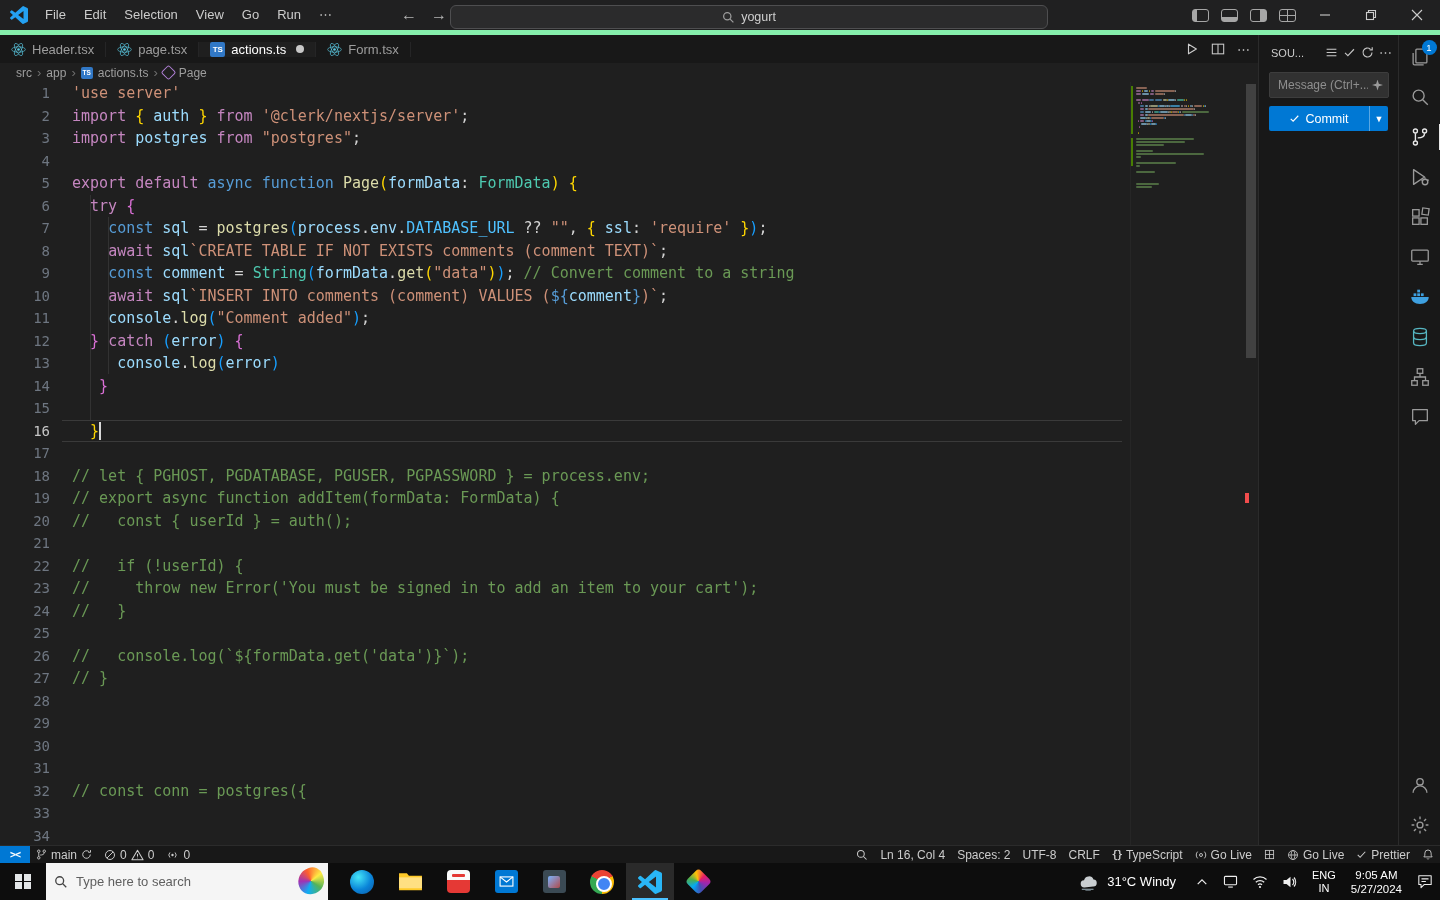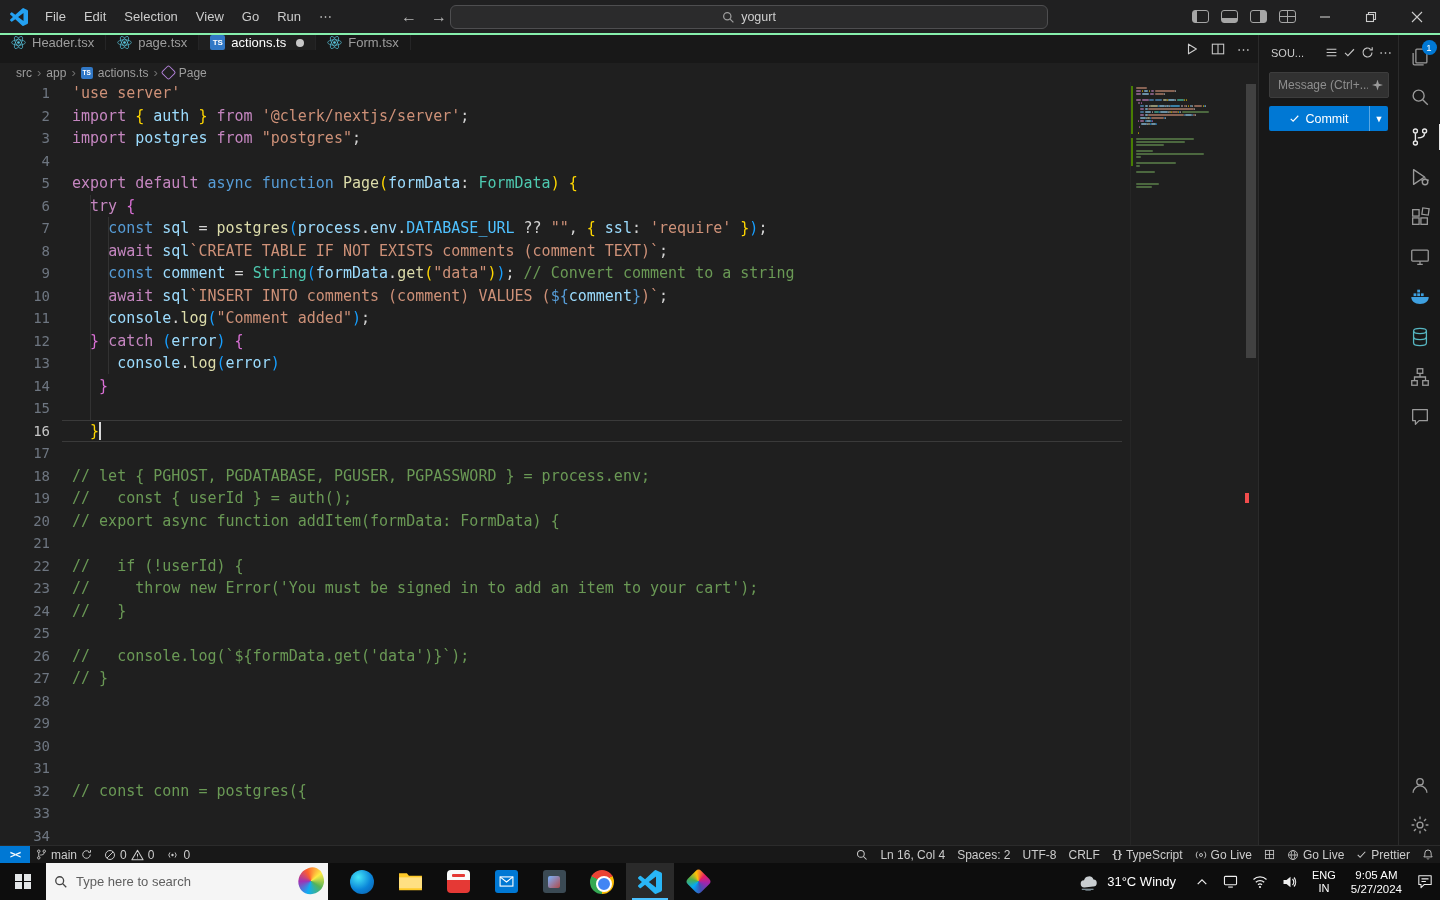--- a/index.html
+++ b/index.html
@@ -2,39 +2,39 @@
 <html><head>
 <meta charset="utf-8">
 <style>
   *{margin:0;padding:0;box-sizing:border-box}
   html,body{width:1440px;height:900px;overflow:hidden;background:#000}
   body{font-family:"Liberation Sans",sans-serif;color:#ccc;font-size:13px}
   .screen{width:1440px;height:900px;display:flex;flex-direction:column;background:#1f1f1f}
   svg{display:block}
 
   
-  .titlebar{height:35px;flex:0 0 auto;background:#202021;display:flex;align-items:center;position:relative;border-bottom:2px solid #86efac}
+  .titlebar{height:35px;flex:0 0 auto;background:#202021;display:flex;align-items:center;position:relative;border-bottom:5px solid #86efac}
   .vslogo{width:18px;height:18px;margin:0 8px 0 10px}
   .menus{display:flex;height:100%;align-items:center}
   .menu{padding:0 9px;height:24px;line-height:24px;border-radius:5px;color:#cccccc;cursor:default}
   .navarrows{display:flex;gap:14px;margin-left:60px;color:#b5b5b5;font-size:16px}
   .title-search{position:absolute;left:450px;top:5px;width:598px;height:24px;background:#2b2b2c;border:1px solid #4e4e50;border-radius:6px;display:flex;align-items:center;justify-content:center;gap:6px;color:#cfcfcf;font-size:12.5px}
   .title-right{margin-left:auto;display:flex;align-items:center;height:100%}
   .lay{width:17px;height:13px;border:1px solid #a6a6a6;border-radius:3px;margin:0 6px}
   .lay.l{background:linear-gradient(90deg,#a6a6a6 0 4px,transparent 4px)}
   .lay.b{background:linear-gradient(0deg,#a6a6a6 0 4px,transparent 4px)}
   .lay.r{background:linear-gradient(270deg,#a6a6a6 0 6px,transparent 6px)}
   .lay.g{background:linear-gradient(90deg,transparent 7px,#a6a6a6 7px 8px,transparent 8px),linear-gradient(0deg,transparent 5px,#a6a6a6 5px 6px,transparent 6px)}
   .wc{width:46px;height:35px;display:flex;align-items:center;justify-content:center}
 
   
   .bodyrow{display:flex;height:810px;flex:0 0 auto}
   .editor-col{width:1258px;display:flex;flex-direction:column;background:#1f1f1f}
   
-  .tabbar{height:28px;background:#181818;display:flex;align-items:flex-start;position:relative}
+  .tabbar{height:28px;background:#181818;display:flex;align-items:center;position:relative}
   .tab{display:flex;align-items:center;gap:6px;padding:0 11px;background:#181818;color:#9d9d9d;font-size:13px;border-right:1px solid #252526;cursor:pointer;white-space:nowrap}
   .tab.active{background:#1f1f1f;color:#fff}
   .tsbadge{width:15px;height:15px;border-radius:2px;background:#3178c6;color:#fff;font-size:8px;font-weight:bold;display:flex;align-items:center;justify-content:center}
   .dirty{width:8px;height:8px;border-radius:50%;background:#c8c8c8;margin-left:4px}
   .tab-actions{position:absolute;right:8px;top:0;height:28px;display:flex;align-items:center;gap:12px;background:#181818;padding-left:8px}
   
   .crumbs{height:19px;display:flex;align-items:center;gap:5px;padding-left:16px;font-size:12px;color:#9e9e9e;background:#1f1f1f}
   .crumb-sep{color:#6e6e6e;font-size:13px}
   .tsbadge.mini{width:12px;height:12px;font-size:6.5px}
   .sym{width:11px;height:11px;border:1.2px solid #b180d7;border-radius:2px;transform:rotate(45deg)}
@@ -295,22 +295,22 @@
                 <div class="crow"><span style="color: rgb(212, 212, 212);">    </span><span style="color: rgb(86, 156, 214);">const</span><span style="color: rgb(212, 212, 212);"> </span><span style="color: rgb(156, 220, 254);">comment</span><span style="color: rgb(212, 212, 212);"> </span><span style="color: rgb(212, 212, 212);">=</span><span style="color: rgb(212, 212, 212);"> </span><span style="color: rgb(78, 201, 176);">String</span><span style="color: rgb(23, 159, 255);">(</span><span style="color: rgb(156, 220, 254);">formData</span><span style="color: rgb(212, 212, 212);">.</span><span style="color: rgb(220, 220, 170);">get</span><span style="color: rgb(255, 215, 0);">(</span><span style="color: rgb(206, 145, 120);">"data"</span><span style="color: rgb(255, 215, 0);">)</span><span style="color: rgb(23, 159, 255);">)</span><span style="color: rgb(212, 212, 212);">;</span><span style="color: rgb(212, 212, 212);"> </span><span style="color: rgb(106, 153, 85);">// Convert comment to a string</span></div>
                 <div class="crow"><span style="color: rgb(212, 212, 212);">    </span><span style="color: rgb(197, 134, 192);">await</span><span style="color: rgb(212, 212, 212);"> </span><span style="color: rgb(156, 220, 254);">sql</span><span style="color: rgb(206, 145, 120);">`INSERT INTO comments (comment) VALUES (</span><span style="color: rgb(86, 156, 214);">${</span><span style="color: rgb(156, 220, 254);">comment</span><span style="color: rgb(86, 156, 214);">}</span><span style="color: rgb(206, 145, 120);">)`</span><span style="color: rgb(212, 212, 212);">;</span></div>
                 <div class="crow"><span style="color: rgb(212, 212, 212);">    </span><span style="color: rgb(156, 220, 254);">console</span><span style="color: rgb(212, 212, 212);">.</span><span style="color: rgb(220, 220, 170);">log</span><span style="color: rgb(23, 159, 255);">(</span><span style="color: rgb(206, 145, 120);">"Comment added"</span><span style="color: rgb(23, 159, 255);">)</span><span style="color: rgb(212, 212, 212);">;</span></div>
                 <div class="crow"><span style="color: rgb(212, 212, 212);">  </span><span style="color: rgb(218, 112, 214);">}</span><span style="color: rgb(212, 212, 212);"> </span><span style="color: rgb(197, 134, 192);">catch</span><span style="color: rgb(212, 212, 212);"> </span><span style="color: rgb(23, 159, 255);">(</span><span style="color: rgb(156, 220, 254);">error</span><span style="color: rgb(23, 159, 255);">)</span><span style="color: rgb(212, 212, 212);"> </span><span style="color: rgb(218, 112, 214);">{</span></div>
                 <div class="crow"><span style="color: rgb(212, 212, 212);">     </span><span style="color: rgb(156, 220, 254);">console</span><span style="color: rgb(212, 212, 212);">.</span><span style="color: rgb(220, 220, 170);">log</span><span style="color: rgb(23, 159, 255);">(</span><span style="color: rgb(156, 220, 254);">error</span><span style="color: rgb(23, 159, 255);">)</span></div>
                 <div class="crow"><span style="color: rgb(212, 212, 212);">   </span><span style="color: rgb(218, 112, 214);">}</span></div>
                 <div class="crow"></div>
                 <div class="crow"><span style="color: rgb(212, 212, 212);">  </span><span style="color: rgb(255, 215, 0);">}</span></div>
                 <div class="crow"></div>
                 <div class="crow"><span style="color: rgb(106, 153, 85);">// let { PGHOST, PGDATABASE, PGUSER, PGPASSWORD } = process.env;</span></div>
+                <div class="crow"><span style="color: rgb(106, 153, 85);">// export async function addItem(formData: FormData) {</span></div>
                 <div class="crow"><span style="color: rgb(106, 153, 85);">//   const { userId } = auth();</span></div>
-                <div class="crow"><span style="color: rgb(106, 153, 85);">// export async function addItem(formData: FormData) {</span></div>
                 <div class="crow"></div>
                 <div class="crow"><span style="color: rgb(106, 153, 85);">//   if (!userId) {</span></div>
                 <div class="crow"><span style="color: rgb(106, 153, 85);">//     throw new Error('You must be signed in to add an item to your cart');</span></div>
                 <div class="crow"><span style="color: rgb(106, 153, 85);">//   }</span></div>
                 <div class="crow"></div>
                 <div class="crow"><span style="color: rgb(106, 153, 85);">//   console.log(`${formData.get('data')}`);</span></div>
                 <div class="crow"><span style="color: rgb(106, 153, 85);">// }</span></div>
                 <div class="crow"></div>
                 <div class="crow"></div>
                 <div class="crow"></div>

